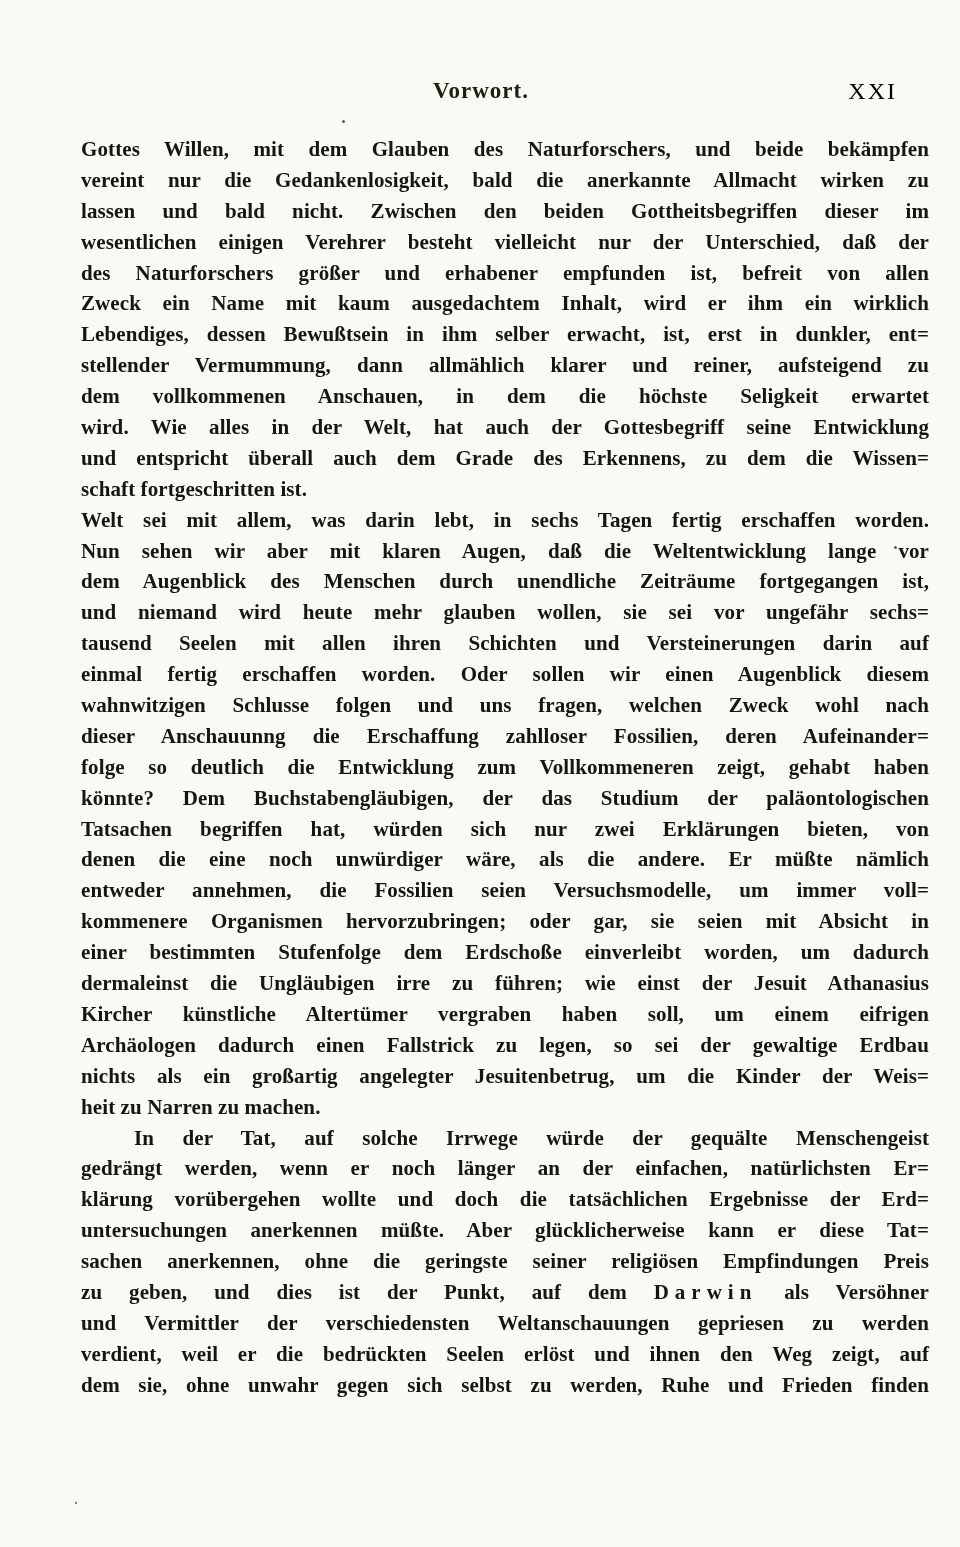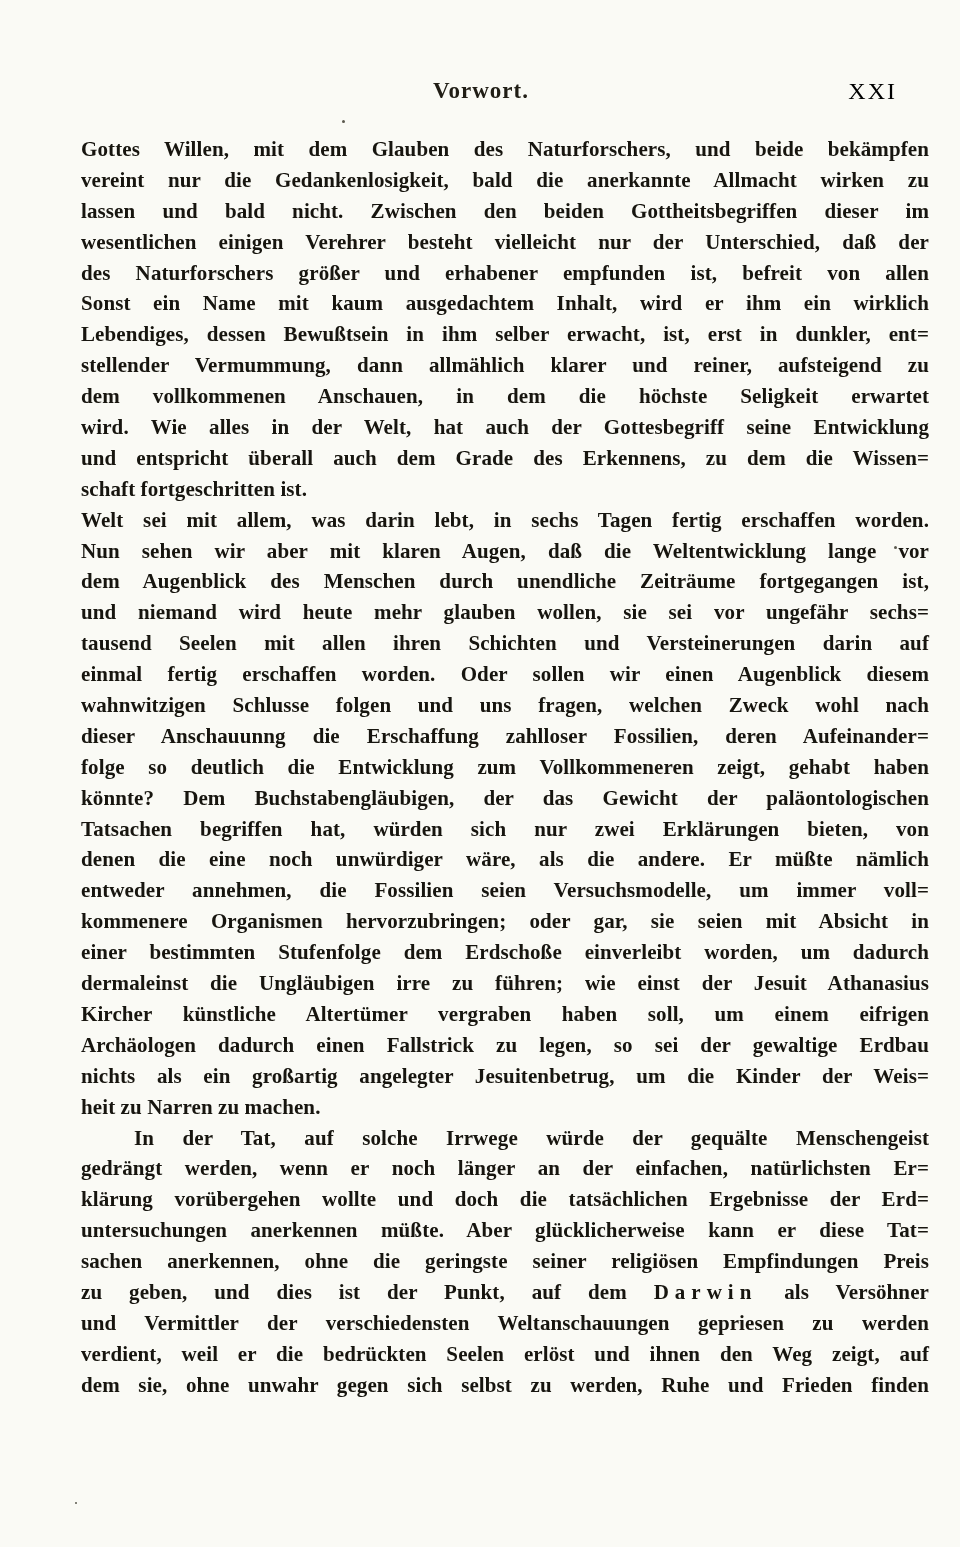--- a/index.html
+++ b/index.html
@@ -86,39 +86,39 @@
     <div class="head-pagenum">XXI</div>
   </div>
 
   <div class="content" id="content">
       <div class="para">
         <div class="line"><span>Gottes Willen, mit dem Glauben des Naturforschers, und beide bekämpfen</span></div>
         <div class="line"><span>vereint nur die Gedankenlosigkeit, bald die anerkannte Allmacht wirken zu</span></div>
         <div class="line"><span>lassen und bald nicht. Zwischen den beiden Gottheitsbegriffen dieser im</span></div>
         <div class="line"><span>wesentlichen einigen Verehrer besteht vielleicht nur der Unterschied, daß der</span></div>
         <div class="line"><span>des Naturforschers größer und erhabener empfunden ist, befreit von allen</span></div>
-        <div class="line"><span>Sonst ein Name mit kaum ausgedachtem Inhalt, wird er ihm ein wirklich</span></div>
+        <div class="line"><span>Zweck ein Name mit kaum ausgedachtem Inhalt, wird er ihm ein wirklich</span></div>
         <div class="line"><span>Lebendiges, dessen Bewußtsein in ihm selber erwacht, ist, erst in dunkler, ent=</span></div>
         <div class="line"><span>stellender Vermummung, dann allmählich klarer und reiner, aufsteigend zu</span></div>
         <div class="line"><span>dem vollkommenen Anschauen, in dem die höchste Seligkeit erwartet</span></div>
         <div class="line"><span>wird. Wie alles in der Welt, hat auch der Gottesbegriff seine Entwicklung</span></div>
         <div class="line"><span>und entspricht überall auch dem Grade des Erkennens, zu dem die Wissen=</span></div>
         <div class="line last"><span>schaft fortgeschritten ist.</span></div>
       </div>
       <div class="para">
         <div class="line"><span>Welt sei mit allem, was darin lebt, in sechs Tagen fertig erschaffen worden.</span></div>
         <div class="line"><span>Nun sehen wir aber mit klaren Augen, daß die Weltentwicklung lange vor</span></div>
         <div class="line"><span>dem Augenblick des Menschen durch unendliche Zeiträume fortgegangen ist,</span></div>
         <div class="line"><span>und niemand wird heute mehr glauben wollen, sie sei vor ungefähr sechs=</span></div>
         <div class="line"><span>tausend Seelen mit allen ihren Schichten und Versteinerungen darin auf</span></div>
         <div class="line"><span>einmal fertig erschaffen worden. Oder sollen wir einen Augenblick diesem</span></div>
         <div class="line"><span>wahnwitzigen Schlusse folgen und uns fragen, welchen Zweck wohl nach</span></div>
         <div class="line"><span>dieser Anschauunng die Erschaffung zahlloser Fossilien, deren Aufeinander=</span></div>
         <div class="line"><span>folge so deutlich die Entwicklung zum Vollkommeneren zeigt, gehabt haben</span></div>
-        <div class="line"><span>könnte? Dem Buchstabengläubigen, der das Gewicht der paläontologischen</span></div>
+        <div class="line"><span>könnte? Dem Buchstabengläubigen, der das Studium der paläontologischen</span></div>
         <div class="line"><span>Tatsachen begriffen hat, würden sich nur zwei Erklärungen bieten, von</span></div>
         <div class="line"><span>denen die eine noch unwürdiger wäre, als die andere. Er müßte nämlich</span></div>
         <div class="line"><span>entweder annehmen, die Fossilien seien Versuchsmodelle, um immer voll=</span></div>
         <div class="line"><span>kommenere Organismen hervorzubringen; oder gar, sie seien mit Absicht in</span></div>
         <div class="line"><span>einer bestimmten Stufenfolge dem Erdschoße einverleibt worden, um dadurch</span></div>
         <div class="line"><span>dermaleinst die Ungläubigen irre zu führen; wie einst der Jesuit Athanasius</span></div>
         <div class="line"><span>Kircher künstliche Altertümer vergraben haben soll, um einem eifrigen</span></div>
         <div class="line"><span>Archäologen dadurch einen Fallstrick zu legen, so sei der gewaltige Erdbau</span></div>
         <div class="line"><span>nichts als ein großartig angelegter Jesuitenbetrug, um die Kinder der Weis=</span></div>
         <div class="line last"><span>heit zu Narren zu machen.</span></div>

